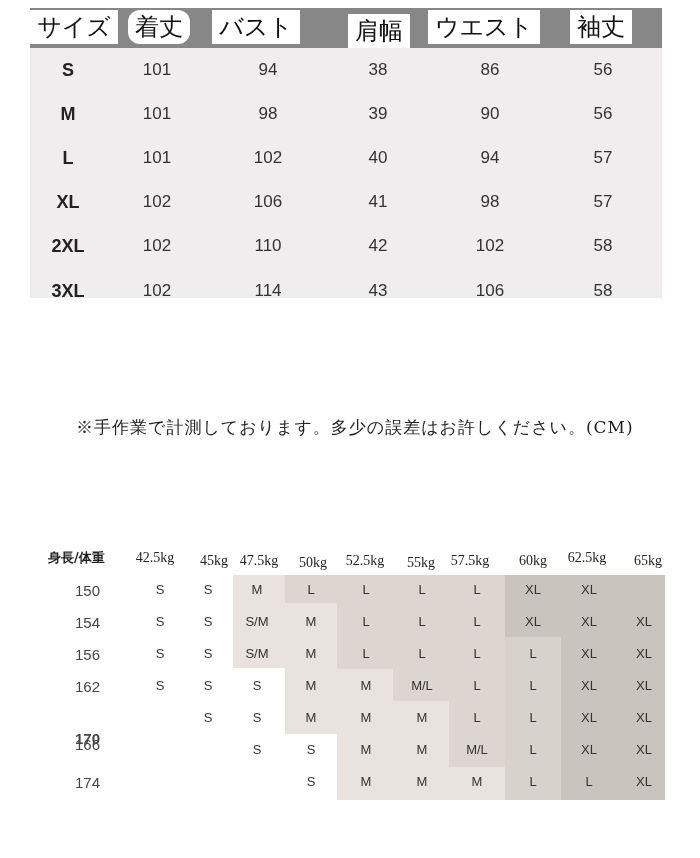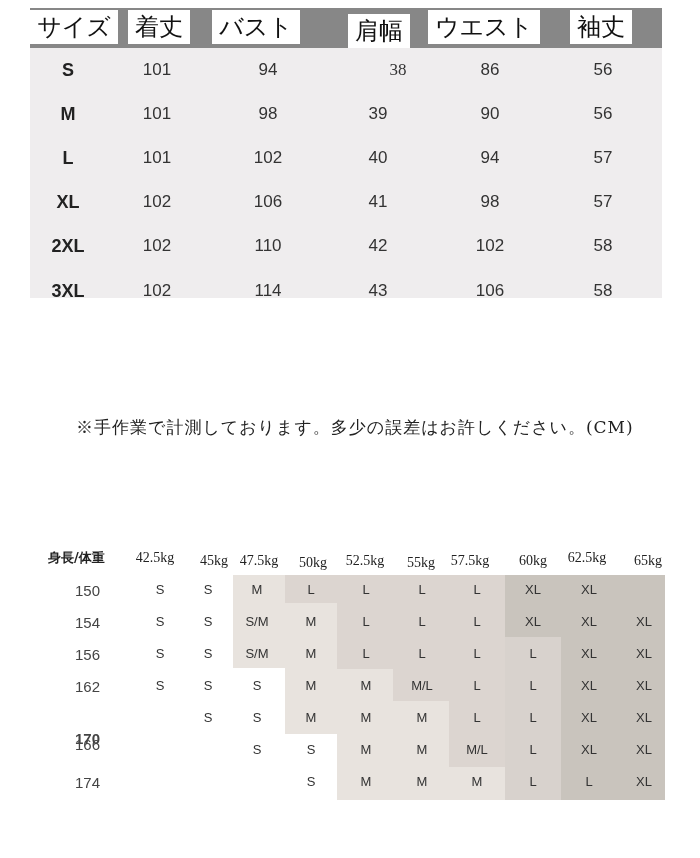--- a/index.html
+++ b/index.html
@@ -19,33 +19,33 @@
   .col-head { position:absolute; top:552px; transform:translateX(-50%); font-family:"Liberation Serif", serif; font-size:14px; color:#222; white-space:nowrap; }
   .row-head { position:absolute; left:75px; font-size:15px; color:#444; }
   .sz { position:absolute; transform:translateX(-50%); font-size:13px; color:#333; white-space:nowrap; }
 </style>
 </head>
 <body>
 
 <div id="size-table">
   <div class="hdr-band"></div>
   <div class="hdr-cell" style="left:0px;width:88px;">サイズ</div>
-  <div class="hdr-cell" style="left:98px;width:62px;">着丈</div>
+  <div class="hdr-cell" style="left:98px;width:62px;border-radius:12px;">着丈</div>
   <div class="hdr-cell" style="left:182px;width:88px;">バスト</div>
   <div class="hdr-cell" style="left:318px;width:62px;top:6px;">肩幅</div>
   <div class="hdr-cell" style="left:398px;width:112px;top:2px;">ウエスト</div>
   <div class="hdr-cell" style="left:540px;width:62px;text-align:center;">袖丈</div>
   <div class="tbl-body"></div>
 </div>
 
 <div id="size-rows">
     <div class="cell abs size" style="left: 68px; top: 60px;">S</div>
     <div class="cell abs" style="left: 157px; top: 60px;">101</div>
     <div class="cell abs" style="left: 268px; top: 60px;">94</div>
-    <div class="cell abs" style="left: 398px; top: 60px; font-family: Liberation Serif, serif;">38</div>
+    <div class="cell abs" style="left: 378px; top: 60px;">38</div>
     <div class="cell abs" style="left: 490px; top: 60px;">86</div>
     <div class="cell abs" style="left: 603px; top: 60px;">56</div>
     <div class="cell abs size" style="left: 68px; top: 104px;">M</div>
     <div class="cell abs" style="left: 157px; top: 104px;">101</div>
     <div class="cell abs" style="left: 268px; top: 104px;">98</div>
     <div class="cell abs" style="left: 378px; top: 104px;">39</div>
     <div class="cell abs" style="left: 490px; top: 104px;">90</div>
     <div class="cell abs" style="left: 603px; top: 104px;">56</div>
     <div class="cell abs size" style="left: 68px; top: 148px;">L</div>
     <div class="cell abs" style="left: 157px; top: 148px;">101</div>

